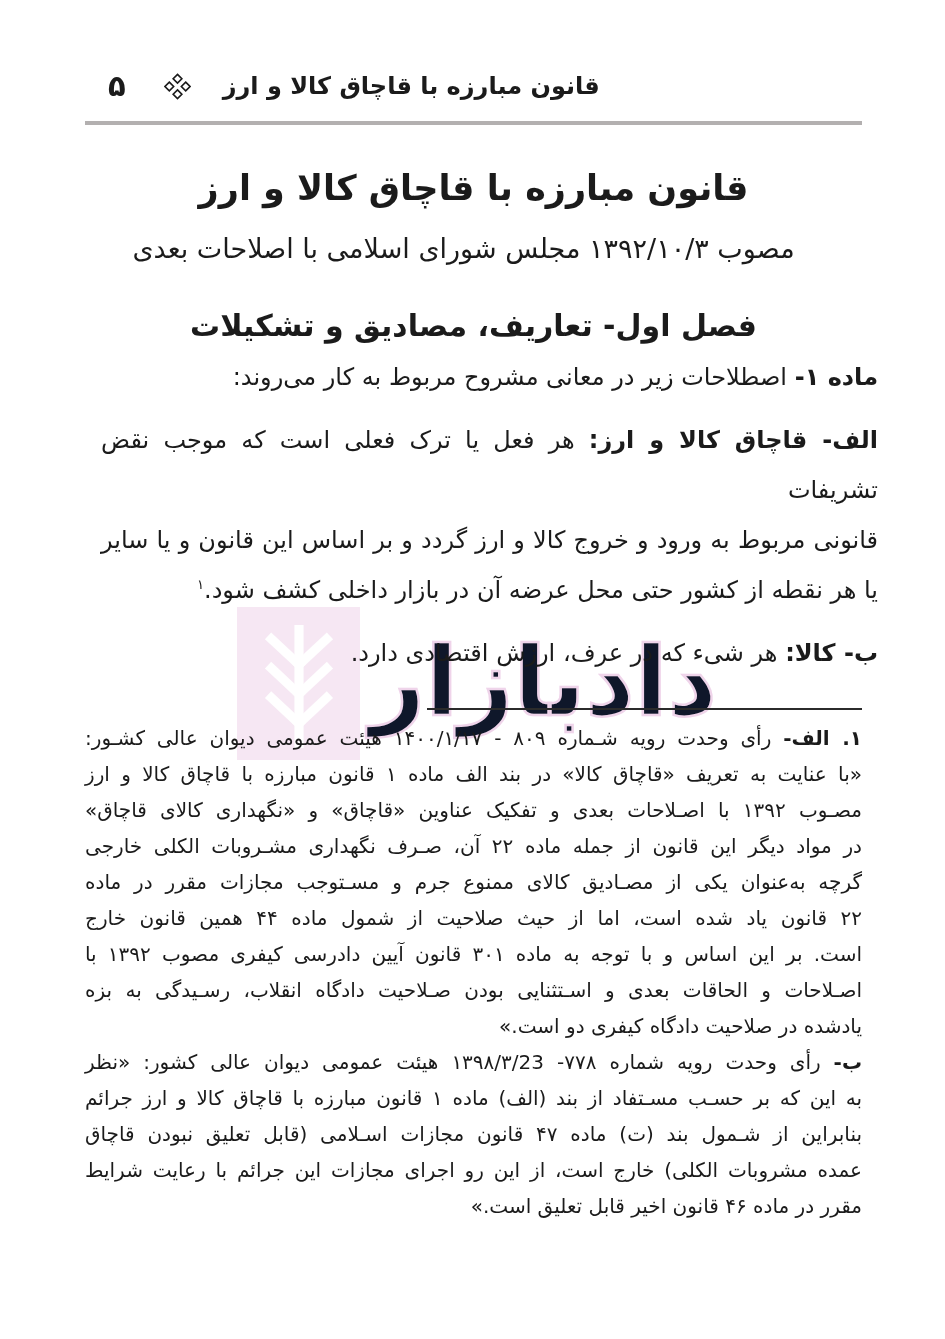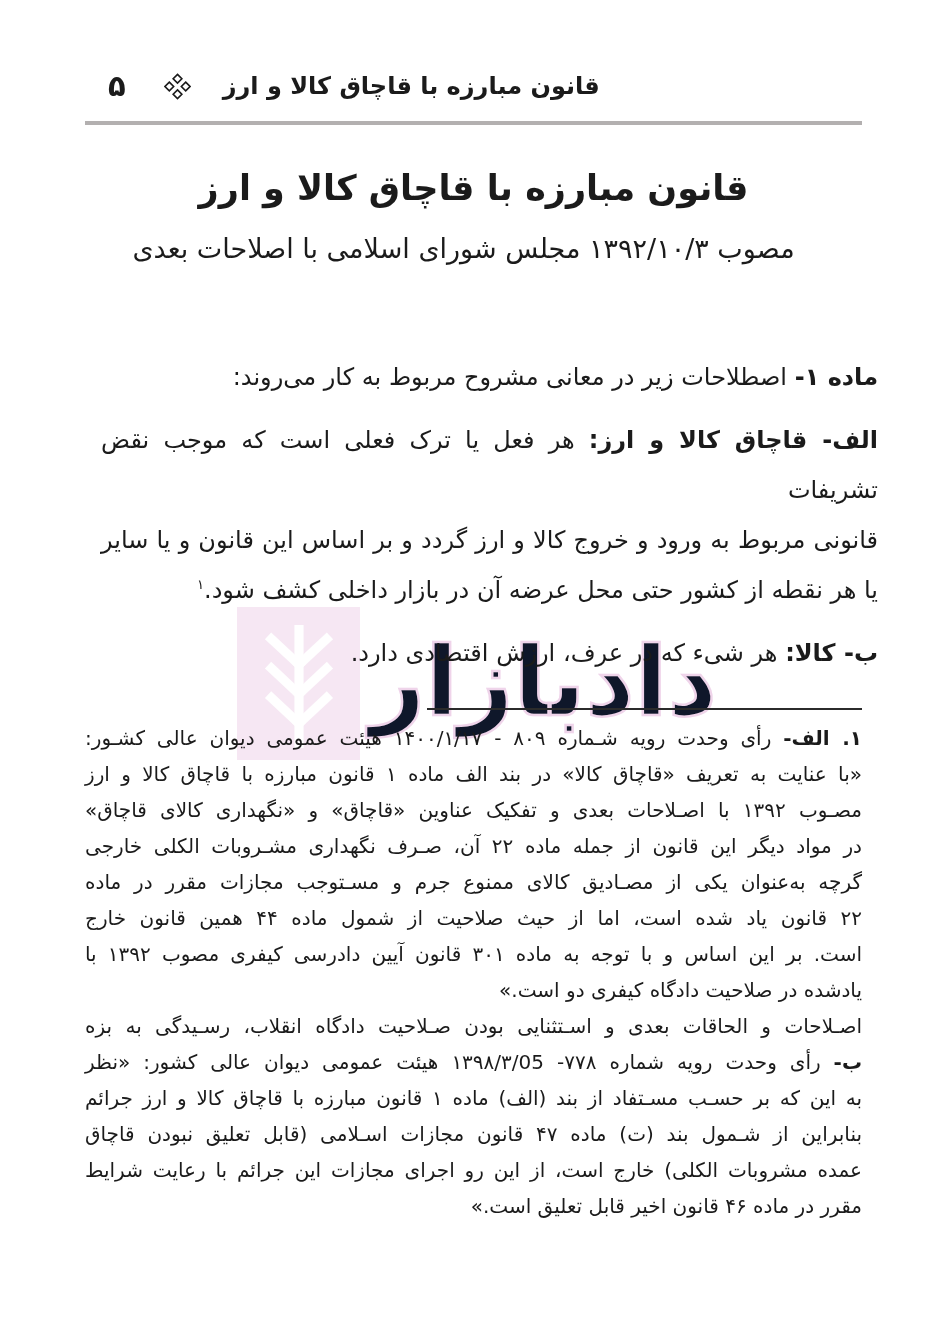--- a/index.html
+++ b/index.html
@@ -80,20 +80,21 @@
         <path d="M22.5 9.5 L27 14 L22.5 18.5 L18 14 Z"></path>
         <path d="M14 17.5 L18.5 22 L14 26.5 L9.5 22 Z"></path>
       </g>
     </svg>
     <span class="running-title">قانون مبارزه با قاچاق کالا و ارز</span>
   </div>
   <hr class="header-rule">
 
   <div class="main-title">قانون مبارزه با قاچاق کالا و ارز</div>
   <div class="subtitle">مصوب ۱۳۹۲/۱۰/۳ مجلس شورای اسلامی با اصلاحات بعدی</div>
+  <div class="chapter-heading">فصل اول- تعاریف، مصادیق و تشکیلات</div>
 
   <div class="body-text" id="body-text">
       <div class="para">
         <div class="tline last"><b>ماده ۱-</b><span> اصطلاحات زیر در معانی مشروح مربوط به کار می‌روند:</span></div>
       </div>
       <div class="para">
         <div class="tline"><b>الف- قاچاق کالا و ارز:</b><span> هر فعل یا ترک فعلی است که موجب نقض تشریفات</span></div>
         <div class="tline"><span>قانونی مربوط به ورود و خروج کالا و ارز گردد و بر اساس این قانون و یا سایر</span></div>
         <div class="tline last"><span>یا هر نقطه از کشور حتی محل عرضه آن در بازار داخلی کشف شود.</span><sup>۱</sup></div>
       </div>
@@ -105,25 +106,25 @@
   <hr class="footnote-rule">
   <div class="footnote-text" id="footnote-text">
       <div class="para">
         <div class="tline"><b>۱. الف-</b><span> رأی وحدت رویه شـماره ۸۰۹ - ۱۴۰۰/۱/۱۷ هیئت عمومی دیوان عالی کشـور:</span></div>
         <div class="tline"><span>«با عنایت به تعریف «قاچاق کالا» در بند الف ماده ۱ قانون مبارزه با قاچاق کالا و ارز</span></div>
         <div class="tline"><span>مصـوب ۱۳۹۲ با اصـلاحات بعدی و تفکیک عناوین «قاچاق» و «نگهداری کالای قاچاق»</span></div>
         <div class="tline"><span>در مواد دیگر این قانون از جمله ماده ۲۲ آن، صـرف نگهداری مشـروبات الکلی خارجی</span></div>
         <div class="tline"><span>گرچه به‌عنوان یکی از مصـادیق کالای ممنوع جرم و مسـتوجب مجازات مقرر در ماده</span></div>
         <div class="tline"><span>۲۲ قانون یاد شده است، اما از حیث صلاحیت از شمول ماده ۴۴ همین قانون خارج</span></div>
         <div class="tline"><span>است. بر این اساس و با توجه به ماده ۳۰۱ قانون آیین دادرسی کیفری مصوب ۱۳۹۲ با</span></div>
+        <div class="tline"><span>اصـلاحات و الحاقات بعدی و اسـتثنایی بودن صـلاحیت دادگاه انقلاب، رسـیدگی به بزه</span></div>
         <div class="tline last"><span>یادشده در صلاحیت دادگاه کیفری دو است.»</span></div>
-        <div class="tline"><span>اصـلاحات و الحاقات بعدی و اسـتثنایی بودن صـلاحیت دادگاه انقلاب، رسـیدگی به بزه</span></div>
       </div>
       <div class="para">
-        <div class="tline"><b>ب-</b><span> رأی وحدت رویه شماره ۷۷۸- ۱۳۹۸/۳/05 هیئت عمومی دیوان عالی کشور: «نظر</span></div>
+        <div class="tline"><b>ب-</b><span> رأی وحدت رویه شماره ۷۷۸- ۱۳۹۸/۳/23 هیئت عمومی دیوان عالی کشور: «نظر</span></div>
         <div class="tline"><span>به این که بر حسـب مسـتفاد از بند (الف) ماده ۱ قانون مبارزه با قاچاق کالا و ارز جرائم</span></div>
         <div class="tline"><span>بنابراین از شـمول بند (ت) ماده ۴۷ قانون مجازات اسـلامی (قابل تعلیق نبودن قاچاق</span></div>
         <div class="tline"><span>عمده مشروبات الکلی) خارج است، از این رو اجرای مجازات این جرائم با رعایت شرایط</span></div>
         <div class="tline last"><span>مقرر در ماده ۴۶ قانون اخیر قابل تعلیق است.»</span></div>
       </div>
     </div>
 
 </div>
 
 </body></html>

